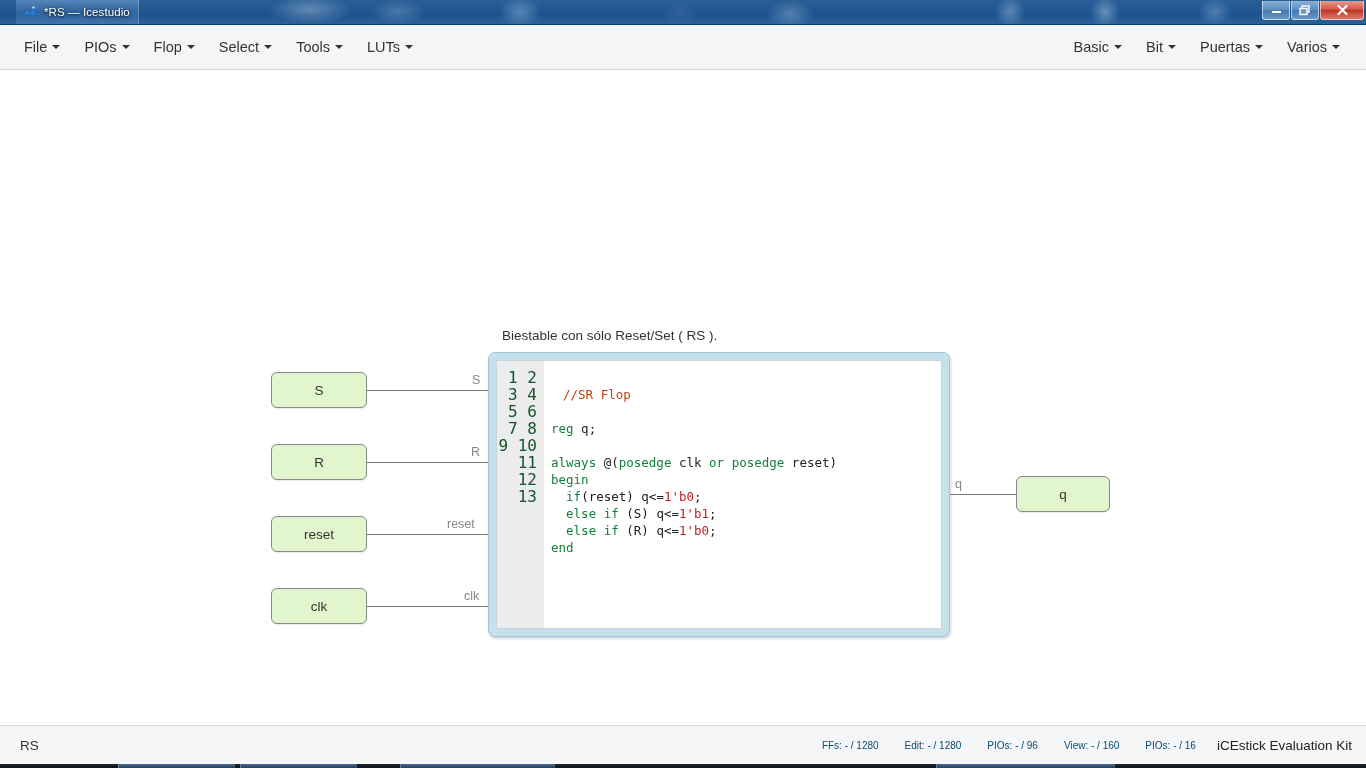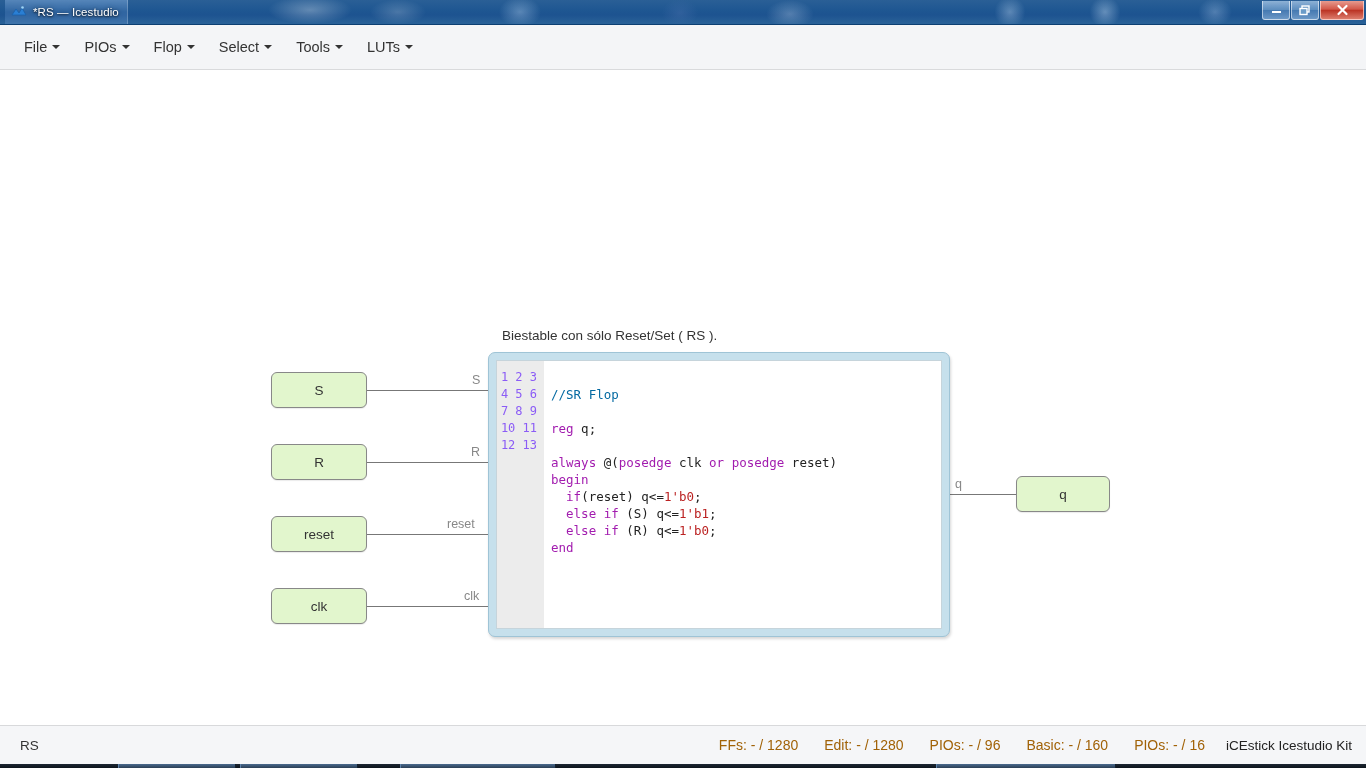--- a/index.html
+++ b/index.html
@@ -33,21 +33,21 @@
       radial-gradient(ellipse 34px 20px at 790px 14px, rgba(225,235,250,0.28), rgba(255,255,255,0) 70%),
       radial-gradient(ellipse 22px 22px at 1010px 12px, rgba(210,230,250,0.35), rgba(255,255,255,0) 70%),
       radial-gradient(ellipse 22px 22px at 1105px 12px, rgba(215,235,252,0.38), rgba(255,255,255,0) 70%),
       radial-gradient(ellipse 24px 20px at 1215px 12px, rgba(200,222,248,0.30), rgba(255,255,255,0) 70%),
       linear-gradient(to bottom, #2a5f96 0%, #1f5792 40%, #1d5390 62%, #2a6298 100%);
     border-bottom: 1px solid #0c3f72;
     box-sizing: border-box;
   }
   .tb-left {
     position: absolute;
-    left: 5px; top: 0;
+    left: 16px; top: 0;
     height: 24px;
     display: flex;
     align-items: center;
     padding-left: 6px;
     gap: 6px;
     background: linear-gradient(to bottom, rgba(120,165,215,0.55) 0%, rgba(70,120,180,0.45) 50%, rgba(95,145,200,0.40) 100%);
     border-right: 1px solid rgba(255,255,255,0.22);
     padding-right: 8px;
   }
   .tb-icon { width: 16px; height: 16px; display:block; }
@@ -196,40 +196,40 @@
     display: flex;
     overflow: hidden;
   }
   .gutter {
     width: 47px;
     background: #ececec;
     flex: 0 0 47px;
     padding-top: 8px;
     box-sizing: border-box;
     font-family: "DejaVu Sans Mono", monospace;
-    font-size: 12px;
+    font-size: 16px;
     line-height: 17px;
-    color: #8b5cf6;
+    color: #14532d;
     text-align: right;
     padding-right: 7px;
   }
   .code-area {
     flex: 1;
     padding-top: 8px;
     padding-left: 7px;
     box-sizing: border-box;
     font-family: "DejaVu Sans Mono", monospace;
     font-size: 12.5px;
     line-height: 17px;
     color: #222222;
     white-space: pre;
     overflow: hidden;
   }
-  .tk-comment { color: #0369a1; }
-  .tk-keyword { color: #a21caf; }
+  .tk-comment { color: #c2410c; margin-left: 12px; }
+  .tk-keyword { color: #15803d; }
   .tk-number  { color: #bb2222; }
   .tk-plain   { color: #222222; }
 
   
   .statusbar {
     position: absolute;
     left: 0; top: 725px;
     width: 1366px;
     height: 39px;
     background: #f5f6f8;
@@ -244,22 +244,22 @@
     font-size: 13.5px;
     color: #333333;
     padding-left: 6px;
   }
   .sb-right {
     display: flex;
     align-items: center;
     gap: 0px;
   }
   .sb-stat {
-    font-size: 14px;
-    color: #a16207;
+    font-size: 10px;
+    color: #0c4a6e;
     padding: 0 13px;
     white-space: nowrap;
   }
   .sb-board {
     font-size: 13.5px;
     color: #222222;
     padding-left: 8px;
     white-space: nowrap;
   }
 
@@ -333,20 +333,38 @@
       <div class="menu-item">
         <span>Select</span>
         <span class="caret"></span>
       </div>
       <div class="menu-item">
         <span>Tools</span>
         <span class="caret"></span>
       </div>
       <div class="menu-item">
         <span>LUTs</span>
+        <span class="caret"></span>
+      </div>
+    </div>
+    <div class="menu-group menu-right">
+      <div class="menu-item">
+        <span>Basic</span>
+        <span class="caret"></span>
+      </div>
+      <div class="menu-item">
+        <span>Bit</span>
+        <span class="caret"></span>
+      </div>
+      <div class="menu-item">
+        <span>Puertas</span>
+        <span class="caret"></span>
+      </div>
+      <div class="menu-item">
+        <span>Varios</span>
         <span class="caret"></span>
       </div>
     </div>
   </div>
 
   <div class="canvas">
 
     <div class="desc">
       <div>Biestable con sólo Reset/Set ( RS ).</div>
       <div>Se puede usar para iniciar o parar algún proceso.</div>
@@ -411,28 +429,28 @@
       </div>
       <div class="sb-stat">
         <span>Edit:</span>
         <span>- / 1280</span>
       </div>
       <div class="sb-stat">
         <span>PIOs:</span>
         <span>- / 96</span>
       </div>
       <div class="sb-stat">
-        <span>Basic:</span>
+        <span>View:</span>
         <span>- / 160</span>
       </div>
       <div class="sb-stat">
         <span>PIOs:</span>
         <span>- / 16</span>
       </div>
-      <div class="sb-board">iCEstick Icestudio Kit</div>
+      <div class="sb-board">iCEstick Evaluation Kit</div>
     </div>
   </div>
 
   <div class="taskbar">
     <div class="tb-seg" style="left:118px; width:118px;"></div>
     <div class="tb-seg" style="left:240px; width:118px;"></div>
     <div class="tb-seg" style="left:400px; width:156px;"></div>
     <div class="tb-seg" style="left:936px; width:180px;"></div>
   </div>
 

